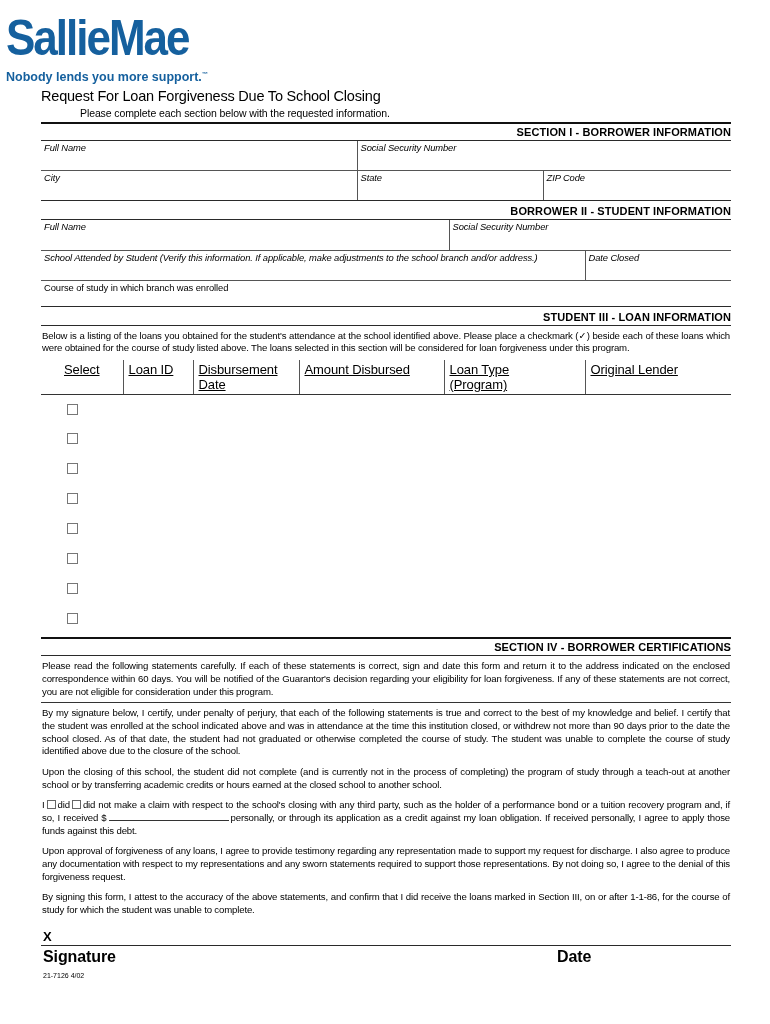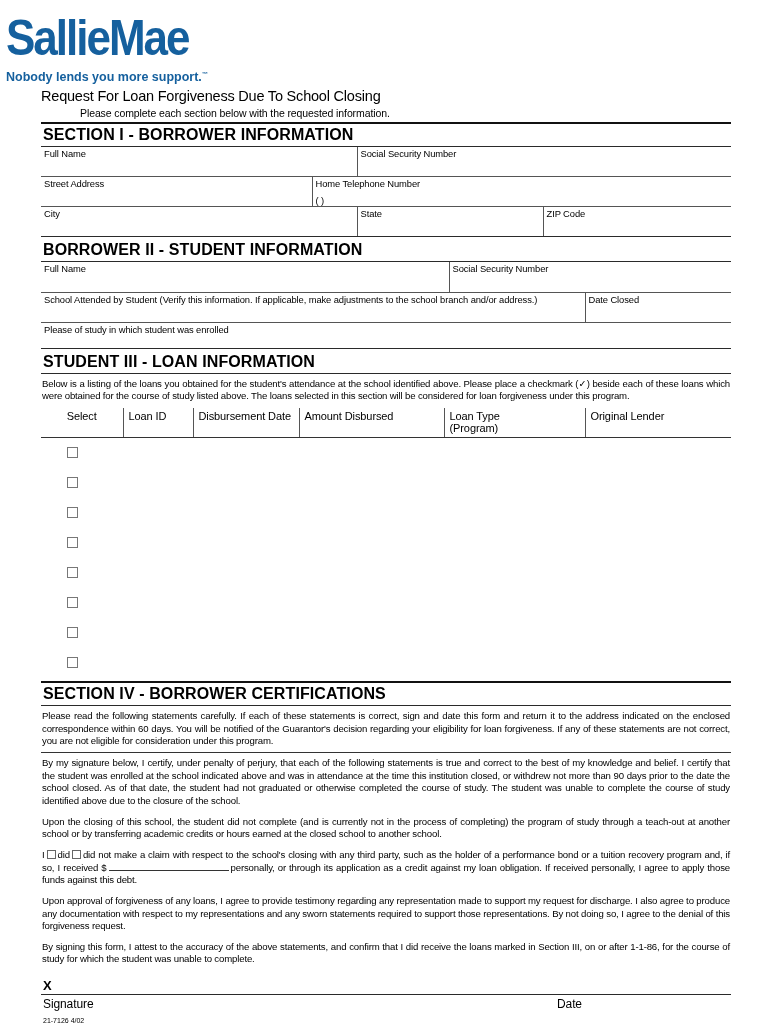--- a/index.html
+++ b/index.html
@@ -74,43 +74,44 @@
     margin-top: 3px;
   }
   .rule-med {
     border-top: 1.6px solid #2a2a2a;
   }
   .rule-thin {
     border-top: 1px solid #333;
   }
 
   .section-head {
-    font-size: 16px;
+    font-size: 11px;
     font-weight: bold;
     letter-spacing: 0.1px;
     padding: 2px 0 2px 2px;
+    text-align: right;
   }
 
   
   .fieldtable {
     width: 100%;
     border-collapse: collapse;
     table-layout: fixed;
   }
   .fieldtable td {
     vertical-align: top;
     padding: 1px 0 0 3px;
     font-size: 9.4px;
     letter-spacing: -0.1px;
     border-bottom: 1.1px solid #555;
     position: relative;
   }
   .fieldtable tr.last td { border-bottom: 1.6px solid #2a2a2a; }
   .vl { border-left: 1.1px solid #555; }
-  .h30 { height: 30px; }
+  .h30 { height: 30px; font-style: italic; }
   .h26 { height: 26px; }
 
   .paren { font-size: 9.4px; display:block; margin-top: 6px; }
 
   
   .para {
     font-size: 9.6px;
     line-height: 1.32;
     text-align: justify;
     letter-spacing: -0.15px;
@@ -118,29 +119,30 @@
   }
 
   
   .loantable {
     width: 100%;
     border-collapse: collapse;
     table-layout: fixed;
     margin-top: 1px;
   }
   .loantable th {
-    font-size: 11px;
+    font-size: 13px;
     font-weight: normal;
     text-align: left;
     padding: 2px 0 2px 5px;
     border-bottom: 1.3px solid #333;
     border-left: 1.1px solid #555;
     vertical-align: top;
     height: 30px;
     letter-spacing: -0.1px;
+    text-decoration: underline;
   }
   .loantable th.first { border-left: none; text-align: center; padding-left: 0; }
   .loantable td {
     height: 30px;
     border: none;
   }
   .chkcell { text-align: left; padding-left: 26px; }
   .chk {
     display: inline-block;
     width: 11px; height: 11px;
@@ -166,23 +168,24 @@
   }
 
   
   .sig-x {
     font-size: 13px;
     font-weight: bold;
     padding: 8px 0 1px 2px;
   }
   .sig-row {
     position: relative;
-    font-size: 12px;
+    font-size: 16px;
     padding: 2px 0 0 2px;
     letter-spacing: -0.1px;
+    font-weight: bold;
   }
   .sig-date {
     position: absolute;
     left: 516px;
     top: 2px;
   }
 
   .formno {
     font-size: 7px;
     padding: 6px 0 3px 2px;
@@ -215,24 +218,20 @@
           <col style="width:45px">
           <col style="width:186px">
           <col style="width:42px">
           <col style="width:146px">
       </colgroup>
       <tbody>
           <tr>
         <td class="h30" colspan="3"><span>Full Name</span></td>
         <td class="h30 vl" colspan="3"><span>Social Security Number</span></td>
       </tr>
-      <tr>
-        <td class="h30" colspan="2"><span>Street Address</span></td>
-        <td class="h30 vl" colspan="4"><span>Home Telephone Number</span><span class="paren">(                )</span></td>
-      </tr>
       <tr class="last">
         <td class="h30" colspan="3"><span>City</span></td>
         <td class="h30 vl"><span>State</span></td>
         <td class="h30 vl" colspan="2"><span>ZIP Code</span></td>
       </tr>
     </tbody>
       </table>
 
     <div class="section-head" style="padding-top:4px">BORROWER II - STUDENT INFORMATION</div>
     <div class="rule-med"></div>
@@ -248,21 +247,21 @@
       <tbody>
           <tr>
         <td class="h30" colspan="2"><span>Full Name</span></td>
         <td class="h30 vl" colspan="3"><span>Social Security Number</span></td>
       </tr>
       <tr>
         <td class="h30" colspan="4"><span>School Attended by Student (Verify this information.  If applicable, make adjustments to the school branch and/or address.)</span></td>
         <td class="h30 vl"><span>Date Closed</span></td>
       </tr>
       <tr class="last">
-        <td class="h26" colspan="5"><span>Please of study in which student was enrolled</span></td>
+        <td class="h26" colspan="5"><span>Course of study in which branch was enrolled</span></td>
       </tr>
     </tbody>
       </table>
 
     <div class="section-head" style="padding-top:4px">STUDENT III - LOAN INFORMATION</div>
     <div class="rule-med"></div>
 
     <div class="para">Below is a listing of the loans you obtained for the student's attendance at the school identified above. Please place a checkmark (✓) beside each of these loans which were obtained for the course of study listed above. The loans selected in this section will be considered for loan forgiveness under this program.</div>
 
     <table class="loantable">

